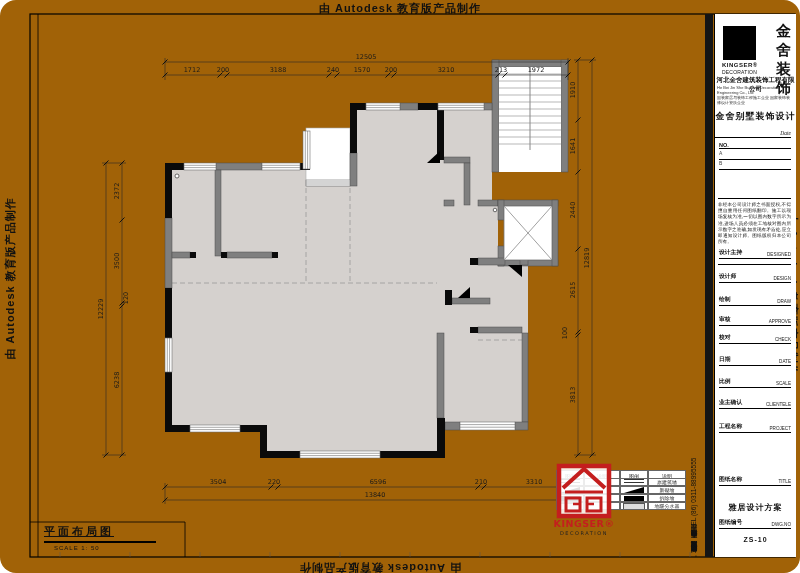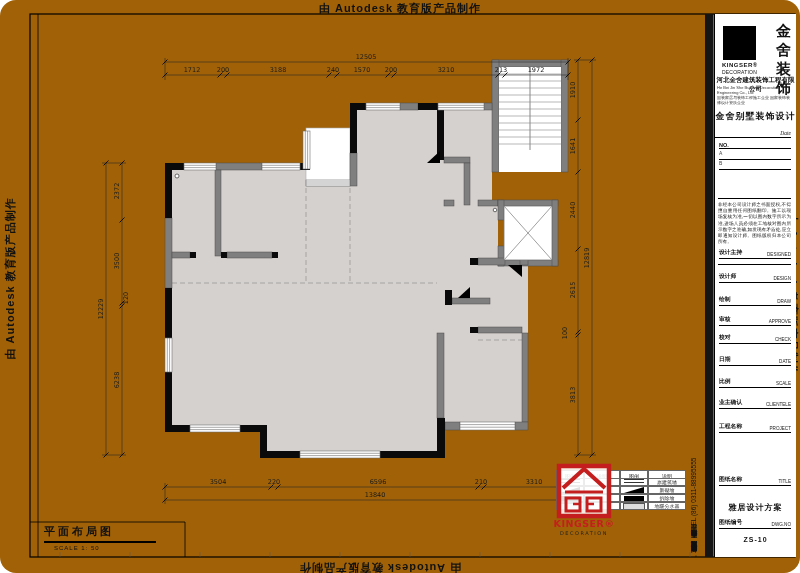--- a/index.html
+++ b/index.html
@@ -8,21 +8,21 @@
   svg text{font-family:"DejaVu Sans",sans-serif;}
   .dim{font-size:6.5px;fill:#1a1a1a;}
   .dim-big{font-size:6.5px;fill:#1a1a1a;}
   .wm{position:absolute;font:bold 11px "Liberation Sans",sans-serif;color:#111;letter-spacing:1px;white-space:nowrap;}
   .wm-top{top:1px;left:400px;transform:translateX(-50%);}
   .wm-bottom{top:560px;left:380px;width:200px;text-align:center;transform:translateX(-50%) rotate(180deg);}
   .wm-left{left:-70px;top:272px;width:160px;text-align:center;transform:rotate(-90deg);}
   .wm-right{left:712px;top:286px;width:160px;text-align:center;transform:rotate(90deg);}
   
   .plan-label{position:absolute;left:44px;top:524px;}
-  .plan-label .t{font:bold 11px "Liberation Sans",sans-serif;letter-spacing:3px;}
+  .plan-label .t{font:bold 11px "Liberation Sans",sans-serif;letter-spacing:3px;text-decoration:underline;}
   .plan-label .u{width:112px;height:2px;background:#000;margin-top:2px;}
   .plan-label .s{font:6px "Liberation Sans",sans-serif;margin:2px 0 0 10px;letter-spacing:1px;}
   
   .slogan{position:absolute;left:512px;top:527px;font:bold 13.5px "Liberation Serif",serif;color:#1a1a1a;letter-spacing:1px;}
   
   .legend{position:absolute;left:556px;top:470px;display:grid;
           grid-template-columns:28px 36px 28px 38px;grid-auto-rows:8px;z-index:2;}
   .legend .hd{height:10px;}
   .legend div{border:0.5px solid #666;font-size:5px;display:flex;align-items:center;justify-content:center;
               overflow:hidden;background:#fff;color:#222;}

